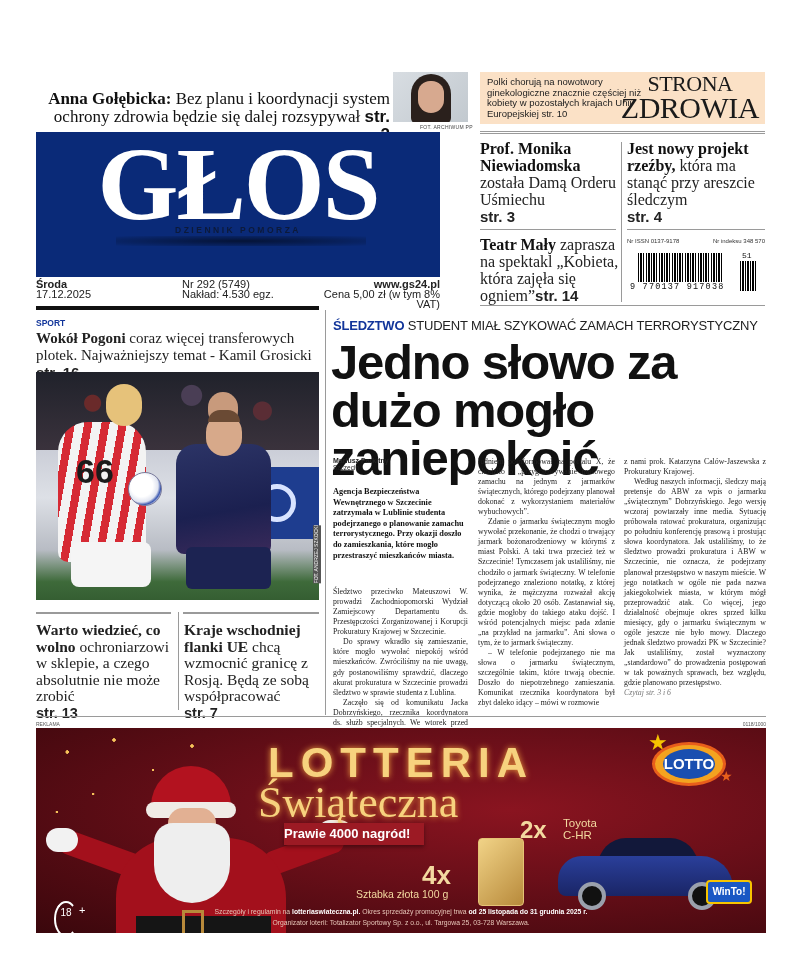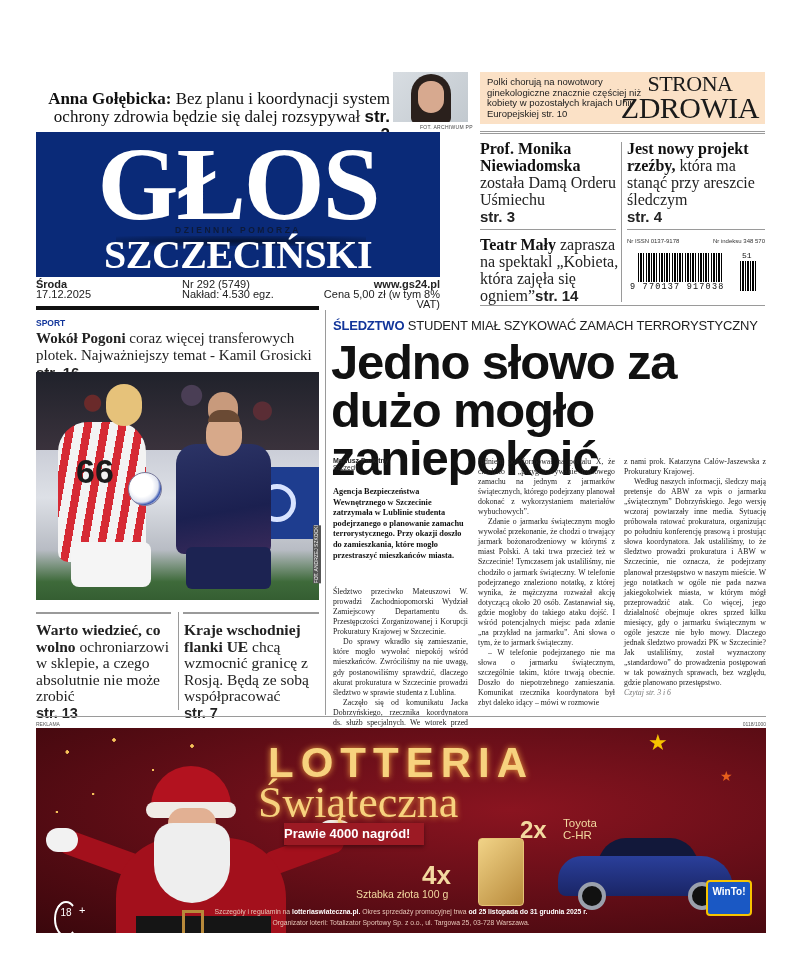--- a/index.html
+++ b/index.html
@@ -115,21 +115,21 @@
   .x2 { position: absolute; left: 484px; top: 88px; font-family: "Liberation Sans", sans-serif; font-weight: bold; font-size: 24px; color: #f3d9a0; }
   .toyota { position: absolute; left: 527px; top: 90px; font-family: "Liberation Sans", sans-serif; font-size: 11.5px; line-height: 11.5px; color: #f3d9a0; }
   .car { position: absolute; left: 522px; top: 110px; width: 175px; height: 72px; }
   .car .body { position: absolute; left: 0; top: 18px; width: 175px; height: 40px; background: linear-gradient(180deg,#2a3f9a,#1a2566); border-radius: 30px 40px 10px 10px; }
   .car .roof { position: absolute; left: 40px; top: 0; width: 100px; height: 28px; background: #12183a; border-radius: 30px 30px 0 0; }
   .car .w1, .car .w2 { position: absolute; top: 44px; width: 28px; height: 28px; border-radius: 50%; background: #111; border: 4px solid #9aa0ac; }
   .car .w1 { left: 20px; } .car .w2 { left: 130px; }
   .lotto-logo { position: absolute; left: 616px; top: 14px; width: 74px; height: 44px; border-radius: 50%; background: #f4a320; border: 3px solid #e85e1b; }
   .lotto-logo span { display: block; text-align: center; line-height: 38px; color: #fff; font-family: "Liberation Sans", sans-serif; font-weight: bold; font-size: 15px; background: #1a4fb0; border-radius: 50%; margin: 4px 8px; height: 30px; line-height: 30px; }
   .star { position: absolute; color: #f7c400; font-size: 22px; }
-  .winto { position: absolute; left: 670px; top: 152px; width: 46px; height: 36px; background: #1a58c4; border: 2px solid #f7c400; border-radius: 4px; color: #fff; font-family: "Liberation Sans", sans-serif; font-weight: bold; font-size: 10px; text-align: center; line-height: 20px; }
+  .winto { position: absolute; left: 670px; top: 152px; width: 46px; height: 24px; background: #1a58c4; border: 2px solid #f7c400; border-radius: 4px; color: #fff; font-family: "Liberation Sans", sans-serif; font-weight: bold; font-size: 10px; text-align: center; line-height: 20px; }
   .ad-foot { position: absolute; left: 0; width: 100%; text-align: center; font-family: "Liberation Sans", sans-serif; font-size: 6.8px; color: #e6c6b8; }
   .ad-foot b { color: #fff; }
 </style>
 </head>
 <body>
 
 <div class="abs top-teaser">
   <b>Anna Gołębicka:</b><span> Bez planu i koordynacji system ochrony zdrowia będzie się dalej rozsypywał </span><span class="str">str. 2</span>
 </div>
 <div class="abs portrait">
@@ -144,21 +144,20 @@
     <span class="l1">STRONA</span>
     <span class="l2">ZDROWIA</span>
   </div>
 </div>
 <div class="hr" style="left:480px; top:131px; width:285px; height:1px;"></div>
 
 <div class="abs masthead">
   <div class="mast-glos">GŁOS</div>
   <div class="mast-shadow"></div>
   <div class="mast-sub">DZIENNIK POMORZA</div>
-  <div class="mast-city">SZCZECIŃSKI</div>
 </div>
 <div class="abs mast-info" style="left:36px; top:279px;">
   <b>Środa</b><br><span>17.12.2025</span>
 </div>
 <div class="abs mast-info" style="left:182px; top:279px;">
   <span>Nr 292 (5749)</span><br><span>Nakład: 4.530 egz.</span>
 </div>
 <div class="abs mast-info" style="left:320px; top:279px; width:120px; text-align:right;">
   <b>www.gs24.pl</b><br><span>Cena 5,00 zł (w tym 8% VAT)</span>
 </div>
@@ -288,20 +287,23 @@
   <div class="x2">2x</div>
   <div class="toyota"><span>Toyota</span><br><span>C-HR</span></div>
   <div class="car">
     <div class="roof"></div>
       <div class="body"></div>
       <div class="w1"></div>
       <div class="w2"></div>
   </div>
 
   <div class="star" style="left:612px; top:2px;">★</div>
+  <div class="lotto-logo">
+      <span>LOTTO</span>
+    </div>
   <div class="star" style="left:684px; top:40px; font-size:14px; color:#e85e1b;">★</div>
   <div class="winto">WinTo!</div>
 
   <div class="ad-foot" style="top:180px;">
     <span>Szczegóły i regulamin na </span><b>lotteriaswiateczna.pl.</b><span> Okres sprzedaży promocyjnej trwa </span><b>od 25 listopada do 31 grudnia 2025 r.</b>
   </div>
   <div class="ad-foot" style="top:191px;">Organizator loterii: Totalizator Sportowy Sp. z o.o., ul. Targowa 25, 03-728 Warszawa.</div>
 </div>
 
 </body></html>

